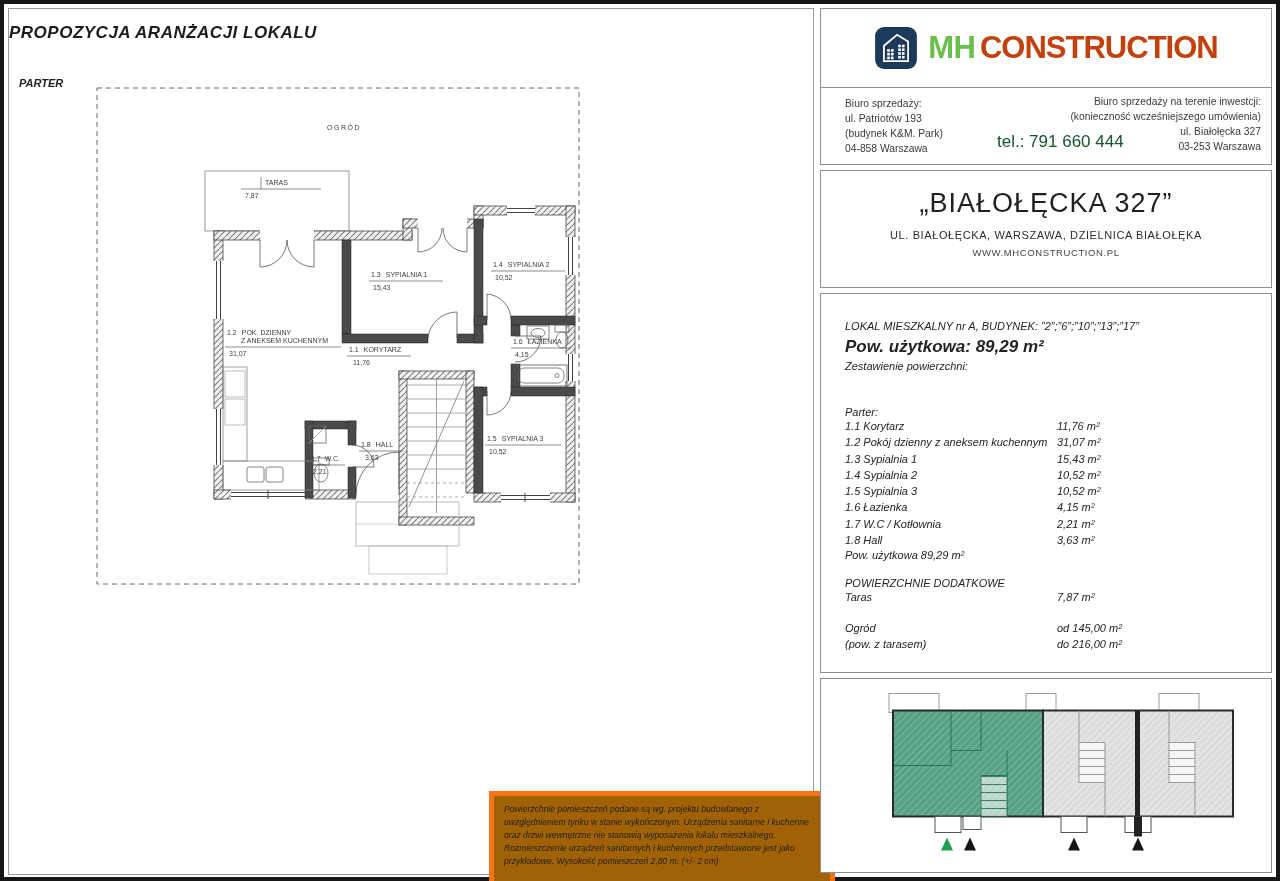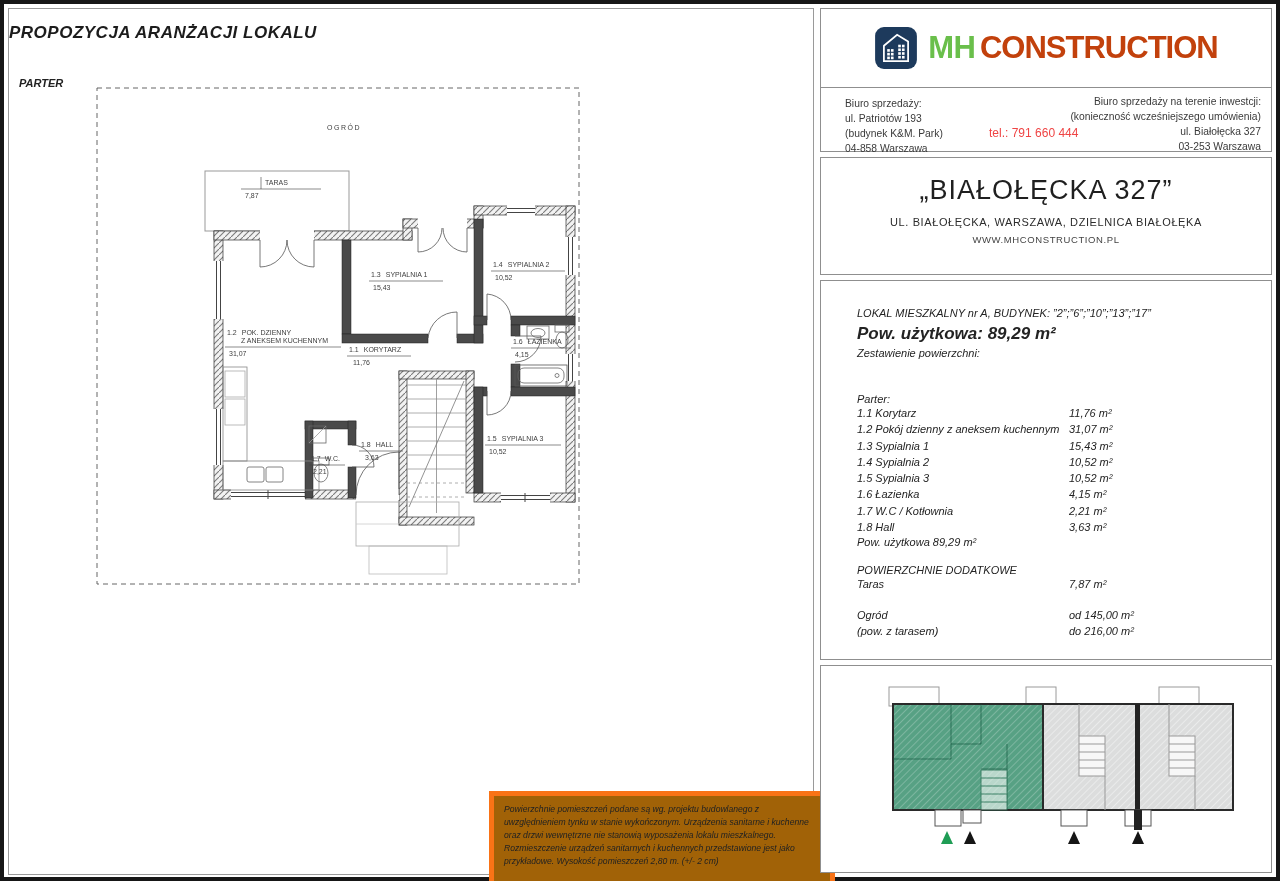--- a/index.html
+++ b/index.html
@@ -9,29 +9,29 @@
   #plan-title{margin-top:14px;text-align:left;font-size:17px;font-style:italic;font-weight:bold;color:#1c1c1c;letter-spacing:.5px;}
   #floor-label{position:absolute;left:10px;top:60px;font-size:11px;font-style:italic;font-weight:bold;color:#222;margin-top:8px;}
   #plan-svg{position:absolute;left:0;top:0;width:804px;height:865px;}
   #disclaimer{position:absolute;left:480px;top:782px;width:316px;height:74px;border:5px solid #f97316;padding:7px 10px;font-size:8.6px;font-style:italic;line-height:1.5;color:#222;background:#a16207;}
   
   #right-panel{position:absolute;left:820px;top:8px;width:452px;height:865px;display:flex;flex-direction:column;}
   .rbox{border:1px solid #8f8f8f;background:#fff;box-sizing:border-box;}
   #logo-box{height:80px;display:flex;align-items:center;justify-content:center;gap:10px;}
   #brand-mh{font-size:31px;font-weight:bold;letter-spacing:-.5px;}
   #brand-construction{font-size:31px;font-weight:bold;letter-spacing:-1px;}
-  #contact-box{height:65px;margin-top:-1px;position:relative;font-size:10.3px;color:#3a3a3a;line-height:1.45;}
+  #contact-box{height:78px;margin-top:-1px;position:relative;font-size:10.3px;color:#3a3a3a;line-height:1.45;}
   #contact-left{position:absolute;left:24px;top:9px;}
   #contact-right{position:absolute;right:10px;top:7px;text-align:right;}
-  #contact-phone{position:absolute;left:168px;bottom:9px;font-size:12px;color:#ef4444;}
+  #contact-phone{position:absolute;left:176px;bottom:9px;font-size:17px;color:#14532d;}
   #title-box{height:118px;margin-top:5px;text-align:center;}
   #project-title{margin-top:17px;font-size:27px;color:#1f1f1f;letter-spacing:1px;}
   #project-address{margin-top:10px;font-size:11px;color:#2c2c2c;letter-spacing:.6px;}
   #project-site{margin-top:6px;font-size:9.5px;color:#444;letter-spacing:.6px;}
-  #details-box{height:380px;margin-top:5px;padding:26px 0 0 36px;font-style:italic;color:#232323;}
+  #details-box{height:380px;margin-top:5px;padding:26px 0 0 24px;font-style:italic;color:#232323;}
   .d-line{font-size:11px;}
   #area-line{font-size:17px;font-weight:bold;margin:5px 0 3px 0;}
   #list-heading{margin-bottom:34px;}
   .room-grid{display:grid;grid-template-columns:212px auto;font-size:11px;line-height:16.3px;}
   #total-line{font-size:11px;margin-top:1px;}
   #additional-heading{font-size:11px;margin-top:16px;}
   .two-line-cell div{line-height:16px;}
   #ogrod-grid{margin-top:14px;}
   
   #mini-box{flex:1;margin-top:5px;position:relative;}

